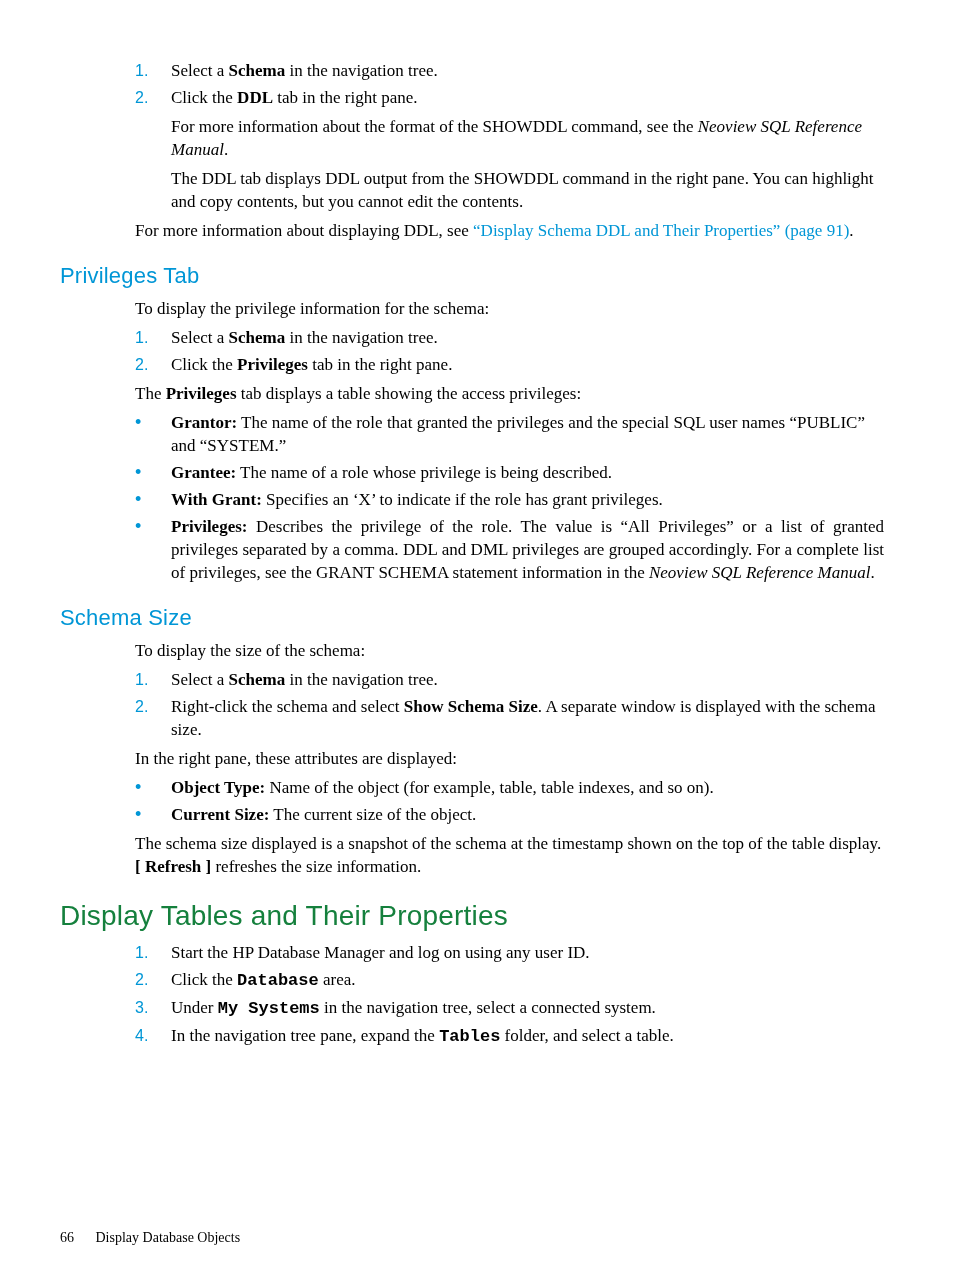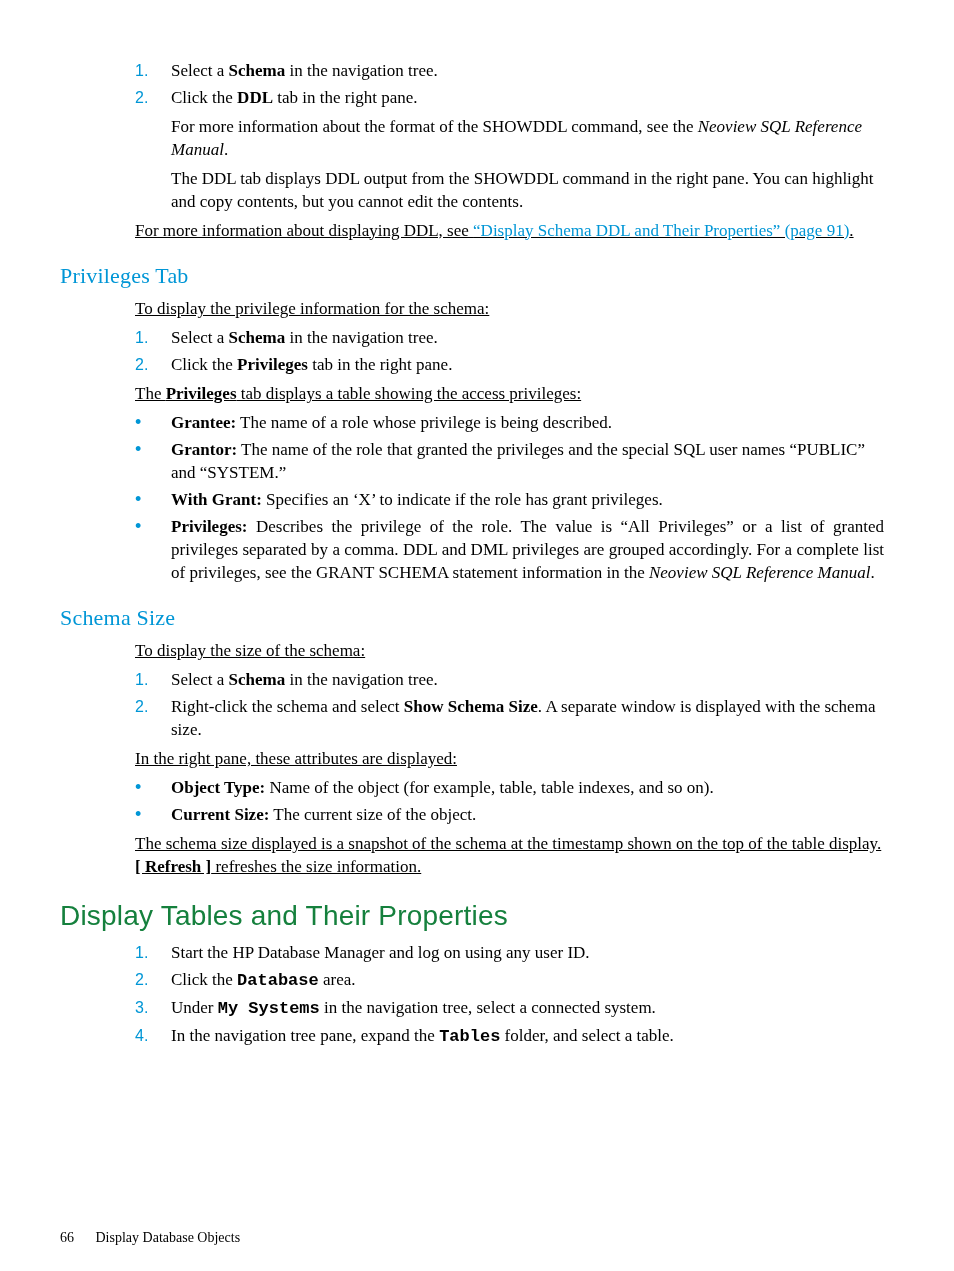--- a/index.html
+++ b/index.html
@@ -61,30 +61,29 @@
   }
   h2.section {
     font-family: Futura, "Century Gothic", "Trebuchet MS", Arial, sans-serif;
     font-weight: 300;
     color: #15803d;
     font-size: 28px;
     margin: 18px 0 8px 0;
     letter-spacing: 0.2px;
   }
   h3.subsection {
-    font-family: Liberation Serif, serif;
+    font-family: Liberation Sans, sans-serif;
     font-weight: 300;
     color: #0096d6;
     font-size: 22px;
     margin: 18px 0 8px 0;
     letter-spacing: 0.2px;
   }
   .para {
     margin: 4px 0 6px 0;
-    text-decoration: underline;
   }
   b { font-weight: bold; }
   i { font-style: italic; }
   .sans-b { font-family: Liberation Mono, monospace; font-weight: bold; }
   a.link {
     color: #0096d6;
     text-decoration: none;
   }
   .footer {
     position: relative;
@@ -128,24 +127,24 @@
       <span class="txt"><span>Select a </span><b>Schema</b><span> in the navigation tree.</span></span>
     </li>
     <li>
       <span class="num">2.</span>
       <span class="txt"><span>Click the </span><b>Privileges</b><span> tab in the right pane.</span></span>
     </li>
   </ol>
   <div class="para"><span>The </span><b>Privileges</b><span> tab displays a table showing the access privileges:</span></div>
   <ul class="bullets">
     <li>
+        <span><b>Grantor:</b><span> The name of the role that granted the privileges and the special SQL user names “PUBLIC” and “SYSTEM.”</span></span>
+      </li>
+    <li>
         <span><b>Grantee:</b><span> The name of a role whose privilege is being described.</span></span>
-      </li>
-    <li>
-        <span><b>Grantor:</b><span> The name of the role that granted the privileges and the special SQL user names “PUBLIC” and “SYSTEM.”</span></span>
       </li>
     <li>
         <span><b>With Grant:</b><span> Specifies an ‘X’ to indicate if the role has grant privileges.</span></span>
       </li>
     <li class="just">
         <span><b>Privileges:</b><span> Describes the privilege of the role. The value is “All Privileges” or a list of granted privileges separated by a comma. DDL and DML privileges are grouped accordingly. For a complete list of privileges, see the GRANT SCHEMA statement information in the </span><i>Neoview SQL Reference Manual</i><span>.</span></span>
       </li>
   </ul>
 </div>
 

